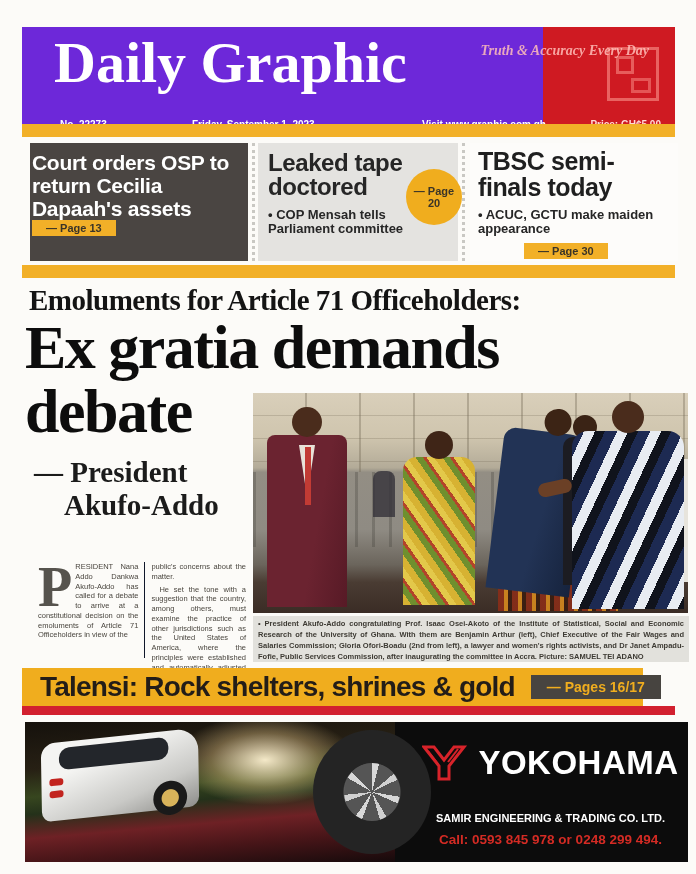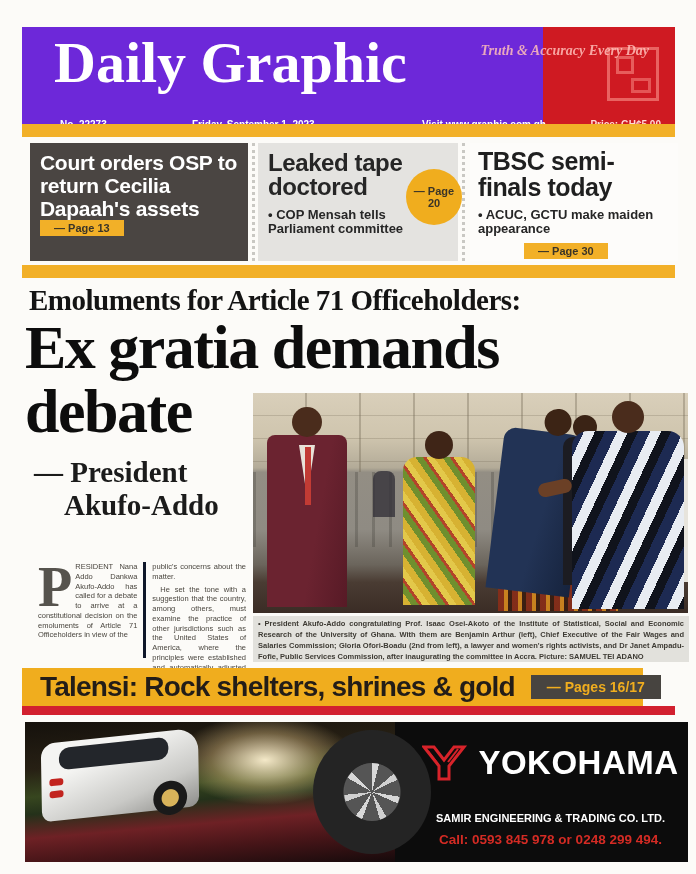--- a/index.html
+++ b/index.html
@@ -37,21 +37,21 @@
   .mi-no{left:38px;}
   .mi-date{left:170px;}
   .mi-web{left:400px;}
   .mi-price{right:14px;color:#ffd9d6;}
 
   .ystrip1{position:absolute;left:22px;top:124px;width:653px;height:13px;background:#f2b028;}
   .ystrip2{position:absolute;left:22px;top:265px;width:653px;height:13px;background:#f2b028;}
 
   
   .topbox{position:absolute;top:143px;height:118px;box-sizing:border-box;}
-  .box1{left:30px;width:218px;background:#4a4542;padding:8px 10px;}
+  .box1{left:30px;width:218px;background:#4a4542;padding:8px 2px;}
   .box1 .t{font-size:21px;font-weight:bold;color:#fff;line-height:1.1;letter-spacing:-0.3px;}
   .badge{display:inline-block;background:#f2b028;color:#3a3428;font-size:11px;font-weight:bold;padding:2px 14px;vertical-align:3px;}
   .dotline{position:absolute;top:143px;height:118px;width:0;border-left:3px dotted #c9c8c3;}
   .dl1{left:252px;} .dl2{left:462px;}
   .box2{left:258px;width:200px;background:#e4e3e0;padding:8px 10px;}
   .box2 .t{font-size:24px;font-weight:bold;color:#262626;line-height:1.02;letter-spacing:-0.4px;}
   .circle-ref{
     position:absolute;right:-4px;top:26px;width:56px;height:56px;border-radius:50%;
     background:#f0ad1e;color:#3a3428;font-size:11px;font-weight:bold;
     display:flex;align-items:center;justify-content:center;text-align:center;line-height:1.1;padding:2px;box-sizing:border-box;
@@ -81,21 +81,21 @@
   }
   .attr .l2{margin-left:30px;}
 
   .byline-block{position:absolute;left:38px;top:530px;width:205px;}
   .byline{font-size:10px;font-weight:bold;color:#2b2b2b;}
   .dateline{font-size:9px;letter-spacing:2px;color:#9a968e;margin-top:2px;}
 
   .bodycols{position:absolute;left:38px;top:562px;width:208px;height:96px;display:flex;}
   .col{font-size:7.5px;line-height:1.3;color:#4a463f;text-align:justify;}
   .col1{width:104px;padding-right:6px;}
-  .col2{width:98px;padding-left:6px;border-left:3px solid #0f172a;}
+  .col2{width:98px;padding-left:6px;border-left:1px solid #0f172a;}
   .dropcap{
     float:left;font-family:"Liberation Serif", serif;font-weight:bold;
     font-size:56px;line-height:0.8;color:#56534d;margin:3px 3px 0 0;
   }
   .continued{font-weight:bold;margin-top:6px;color:#3c3933;}
 
   
   .photo{
     position:absolute;left:253px;top:393px;width:435px;height:220px;overflow:hidden;
     background:

